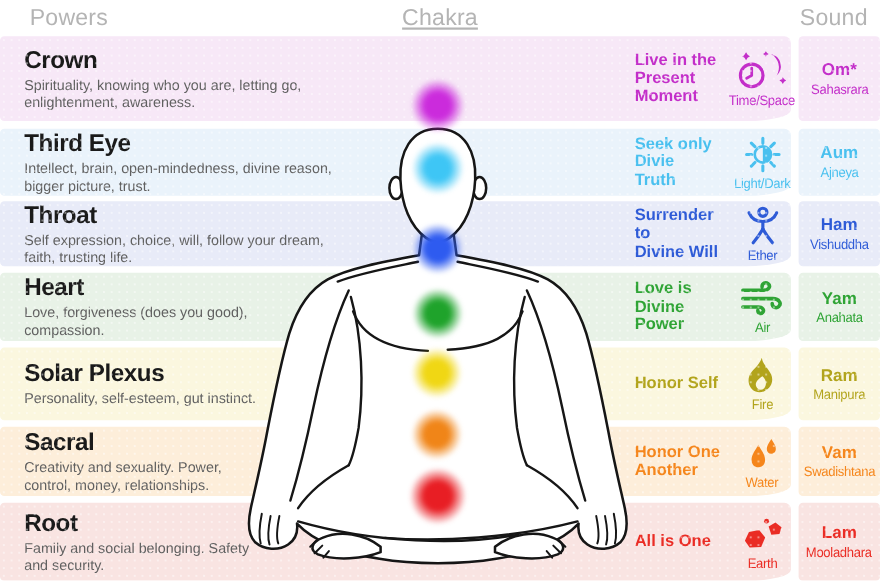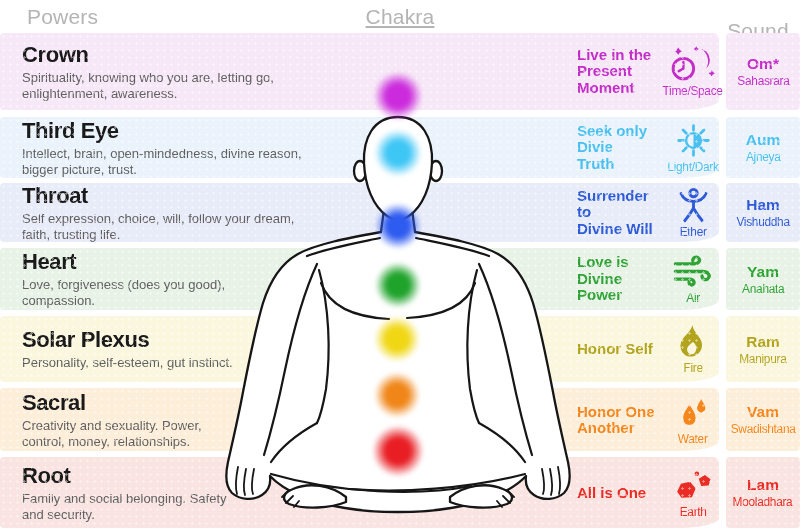--- a/index.html
+++ b/index.html
@@ -5,21 +5,21 @@
   html,body{margin:0;padding:0;background:#ffffff;}
   .stage{
     position:relative;width:800px;height:528px;overflow:hidden;background:#ffffff;
     font-family:"Liberation Sans",sans-serif;
   }
   
   .hdr{position:absolute;top:5px;font-size:21px;color:#b4b4b4;letter-spacing:.2px;}
   .hdr-powers{left:27px;}
   .hdr-chakra{left:400px;transform:translateX(-50%);text-decoration:underline;}
   .hdr-truth{left:631px;transform:translateX(-50%);}
-  .hdr-sound{left:758px;transform:translateX(-50%);margin-top:14px;}
+  .hdr-sound{left:758px;transform:translateX(-50%);}
   
   .row{position:absolute;left:0;width:800px;}
   .r0{top:33px;height:77px;}
   .r1{top:117px;height:61px;}
   .r2{top:183px;height:59px;}
   .r3{top:248px;height:62px;}
   .r4{top:316px;height:66px;}
   .r5{top:388px;height:63px;}
   .r6{top:457px;height:71px;}
   .band-main{position:absolute;left:0;top:0;bottom:0;width:719px;background:var(--band);

